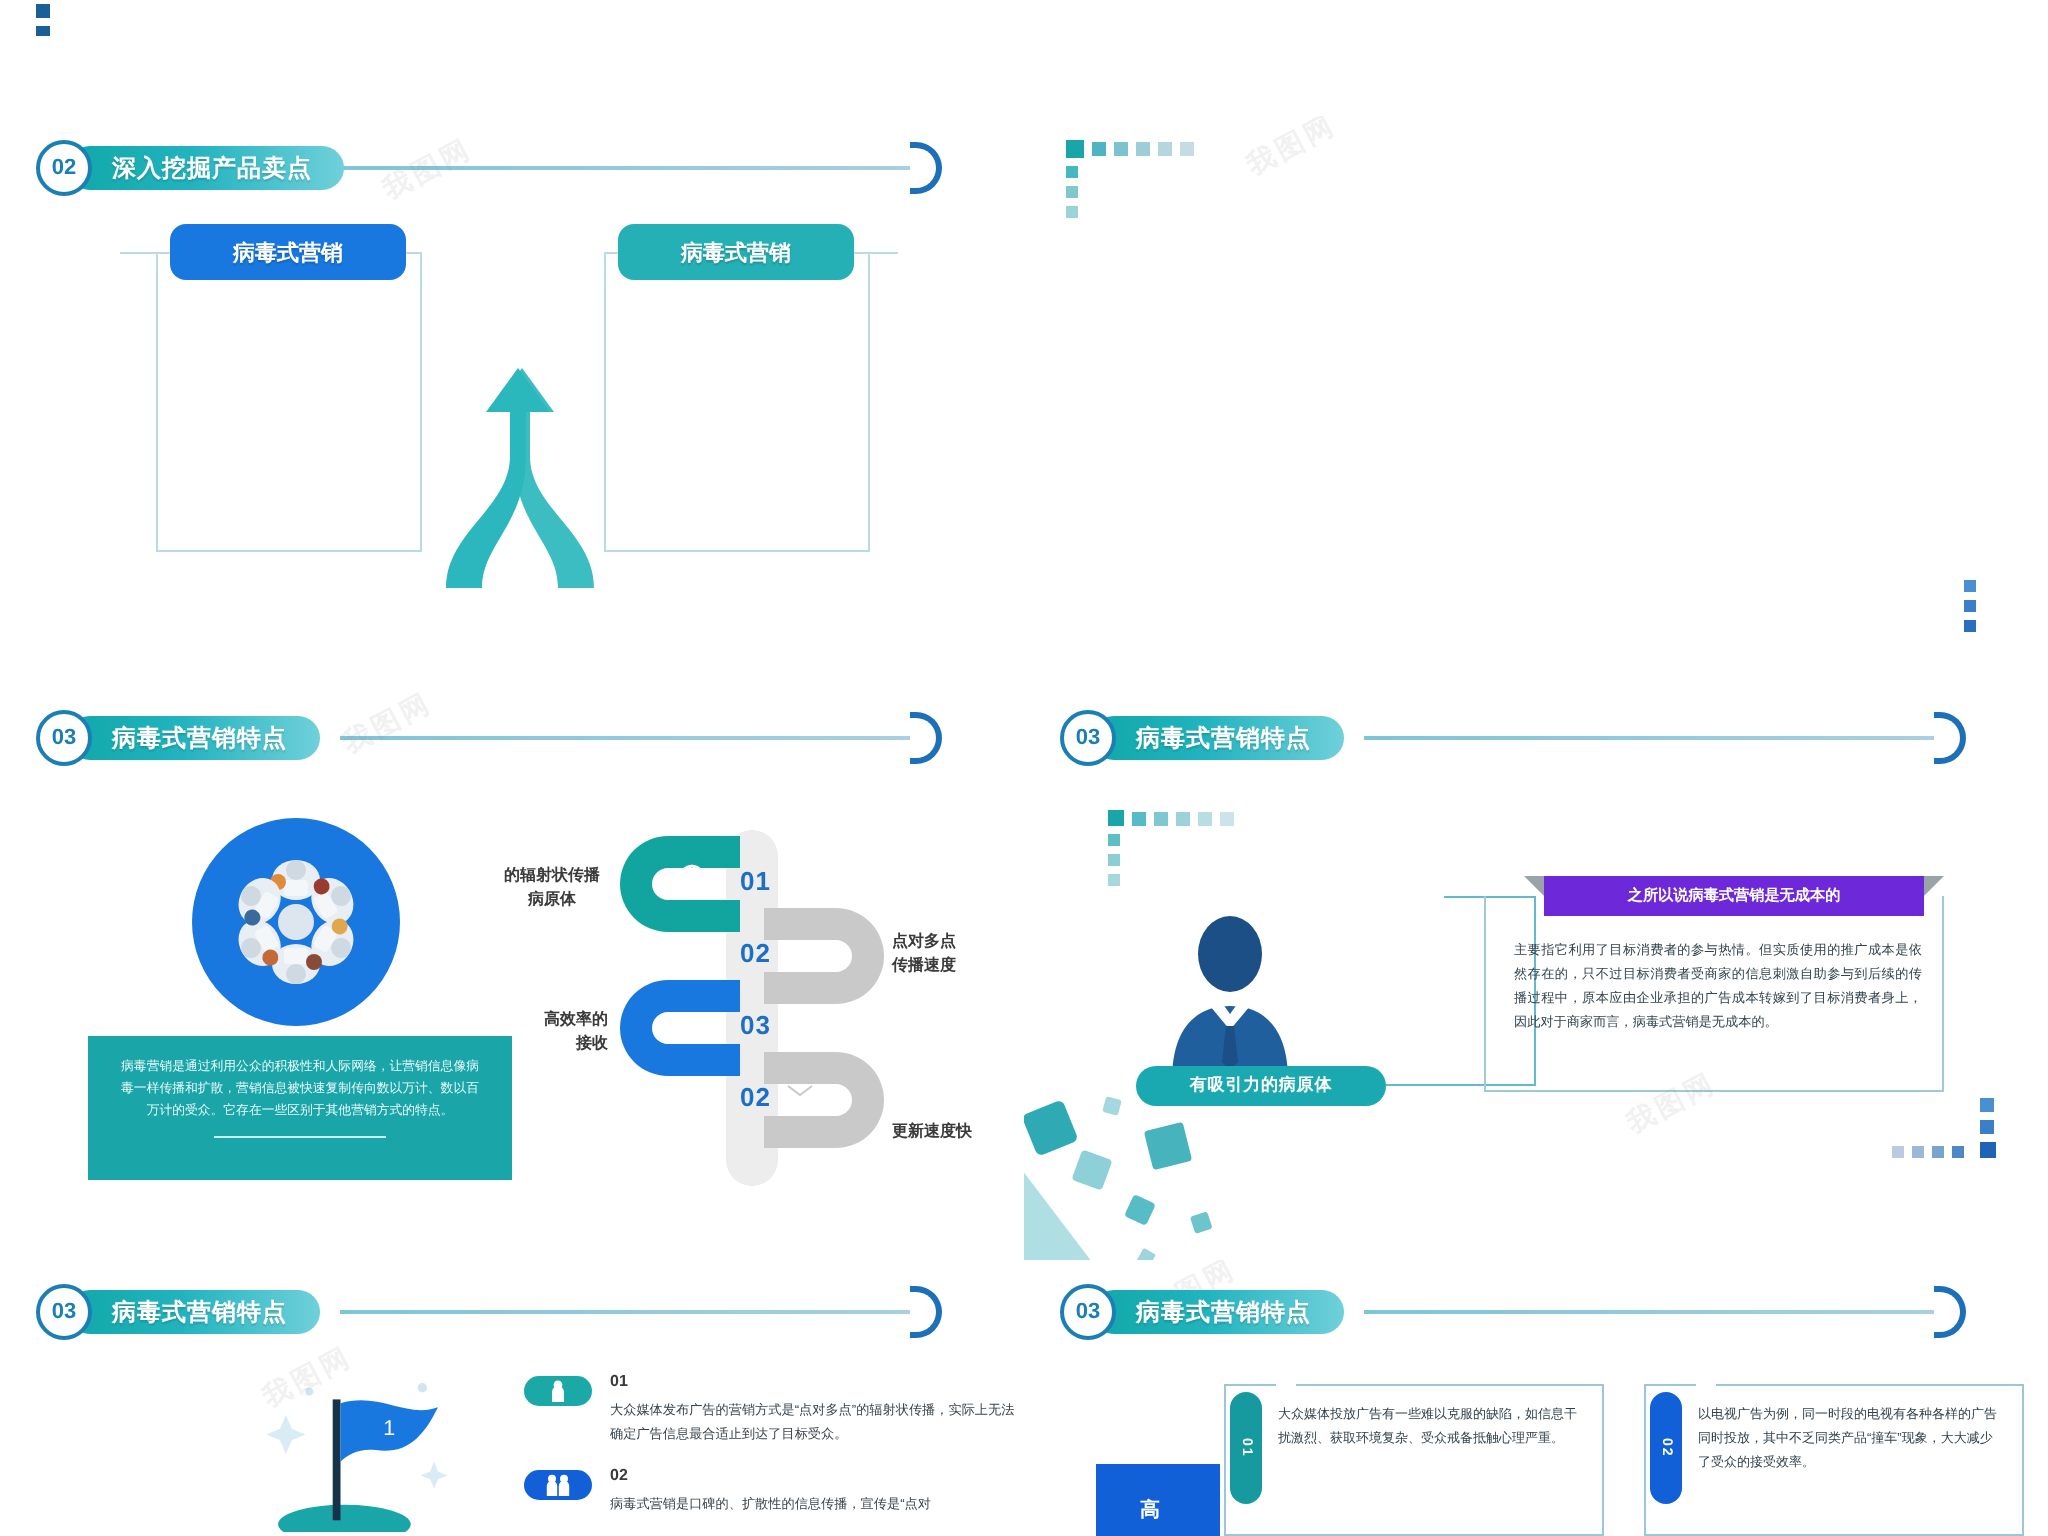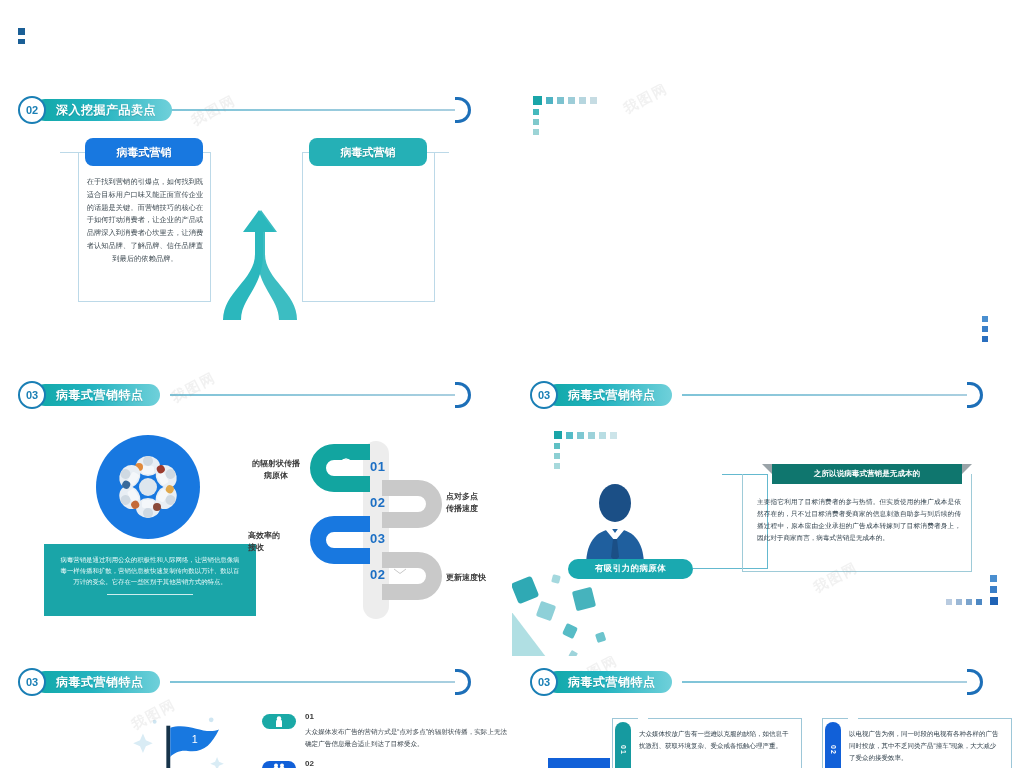--- a/index.html
+++ b/index.html
@@ -3,21 +3,21 @@
 <meta charset="utf-8">
 <style>
   * { box-sizing: border-box; margin:0; padding:0; }
   html,body{ background:#ffffff; }
   body{
     width:1024px; height:768px;
     font-family:"Liberation Sans","DejaVu Sans",sans-serif;
     position:relative; overflow:hidden;
     color:#333;
   }
-  .page{ position:relative; width:1024px; height:575px;margin-top:26px; }
+  .page{ position:relative; width:1024px; height:575px; }
 
   
   .slide{ position:absolute; background:#fff; overflow:hidden; }
   .s-top-l{ left:0;   top:-42px; width:512px; height:60px; }
   .s-top-r{ left:512px;top:-42px; width:512px; height:60px; }
   .s-1{ left:0;    top:58px;  width:512px; height:285px; }
   .s-2{ left:512px;top:58px;  width:512px; height:285px; }
   .s-3{ left:0;    top:343px; width:512px; height:287px; }
   .s-4{ left:512px;top:343px; width:512px; height:287px; }
   .s-5{ left:0;    top:630px; width:512px; height:138px; }
@@ -96,21 +96,21 @@
 
   
   .bizman{ position:absolute; left:572px; top:455px; width:86px; height:85px;}
   .tag-teal{
     position:absolute; height:20px; border-radius:10px; background:#1aa9b0;
     display:flex;align-items:center;justify-content:center;
     color:#fff;font-size:8.5px;font-weight:bold; letter-spacing:.4px;
   }
   .banner{
     position:absolute; left:772px; top:438px; width:190px; height:20px;
-    background:#0f766e;
+    background:#6d28d9;
     display:flex;align-items:center;justify-content:center;
     color:#fff; font-size:7.6px; font-weight:bold;
   }
   .banner:before,.banner:after{
     content:""; position:absolute; top:0; width:10px;height:10px;
     background:#9aa3a8;
   }
   .banner:before{ left:-10px; clip-path:polygon(0 0,100% 0,100% 100%);}
   .banner:after{ right:-10px; clip-path:polygon(0 0,100% 0,0 100%);}
   .outl-box{
@@ -182,21 +182,20 @@
         <span>深入挖掘产品卖点</span>
       </div>
     </div>
     <div class="hdr-line"></div>
     <div class="hdr-arc"></div>
 
     <div class="card-box" style="left:78px;top:68px;width:133px;height:150px;"></div>
     <div class="card-tab" style="left:85px;top:54px;background:#1878e0;">
       <span>病毒式营销</span>
     </div>
-    <div class="card-body" style="left:85px;top:92px;width:120px;">在于找到营销的引爆点，如何找到既适合目标用户口味又能正面宣传企业的话题是关键。而营销技巧的核心在于如何打动消费者，让企业的产品或品牌深入到消费者心坎里去，让消费者认知品牌、了解品牌、信任品牌直到最后的依赖品牌。</div>
     <div style="position:absolute;left:60px;top:68px;width:22px;height:1px;background:#bcd9e8;"></div>
 
     <div class="card-box" style="left:302px;top:68px;width:133px;height:150px;"></div>
     <div class="card-tab" style="left:309px;top:54px;background:#25b0b6;">
       <span>病毒式营销</span>
     </div>
     <div style="position:absolute;left:427px;top:68px;width:22px;height:1px;background:#bcd9e8;"></div>
 
     <svg class="arrows-x" viewBox="0 0 90 125">
       <path d="M8 118 C8 90 40 78 40 52 L40 30 L28 30 L44 8 L60 30 L48 30 L48 52 C48 86 26 96 26 118 Z" fill="#2bb7bd"></path>
@@ -315,32 +314,32 @@
 传播速度</div>
 
       <svg style="position:absolute;left:58px;top:76px;" width="62" height="52" viewBox="0 0 62 52">
         <path d="M62 2 L26 2 A24 24 0 0 0 26 50 L62 50 L62 34 L26 34 A8 8 0 0 1 26 18 L62 18 Z" fill="#1878e0"></path>
       </svg>
       <svg style="position:absolute;left:89px;top:93px;" width="14" height="14" viewBox="0 0 14 14">
         <rect x="3" y="6" width="8" height="6" rx="1" fill="#fff"></rect>
         <path d="M5 6 V4 a2.4 2.4 0 0 1 4.8 0" fill="none" stroke="#fff" stroke-width="1.2"></path>
       </svg>
       <div class="magnum" style="left:120px;top:93px;">03</div>
-      <div class="maglabel" style="left:-2px;top:92px;width:56px;text-align:left;white-space:pre-line;">高效率的
+      <div class="maglabel" style="left:-2px;top:92px;width:56px;text-align:right;white-space:pre-line;">高效率的
 接收</div>
 
       <svg style="position:absolute;left:132px;top:112px;" width="62" height="52" viewBox="0 0 62 52">
         <path d="M0 2 L36 2 A24 24 0 0 1 36 50 L0 50 L0 34 L36 34 A8 8 0 0 0 36 18 L0 18 Z" fill="#c9c9c9"></path>
       </svg>
       <svg style="position:absolute;left:143px;top:129px;" width="14" height="12" viewBox="0 0 14 12">
         <rect x="1" y="1" width="12" height="9" rx="1" fill="#fff"></rect>
         <path d="M1 2 L7 6.5 L13 2" fill="none" stroke="#c9c9c9" stroke-width="1"></path>
       </svg>
       <div class="magnum" style="left:120px;top:129px;">02</div>
-      <div class="maglabel" style="left:196px;top:134px;width:70px;white-space:pre-line;">更新速度快</div>
+      <div class="maglabel" style="left:196px;top:148px;width:70px;white-space:pre-line;">更新速度快</div>
     </div>
     <div class="wm" style="left:170px;top:10px;">我图网</div>
   </div>
 
   <div class="slide s-4">
     <div class="hdr">
       <div class="numcirc">03</div>
       <div class="pill">
         <span>病毒式营销特点</span>
       </div>

